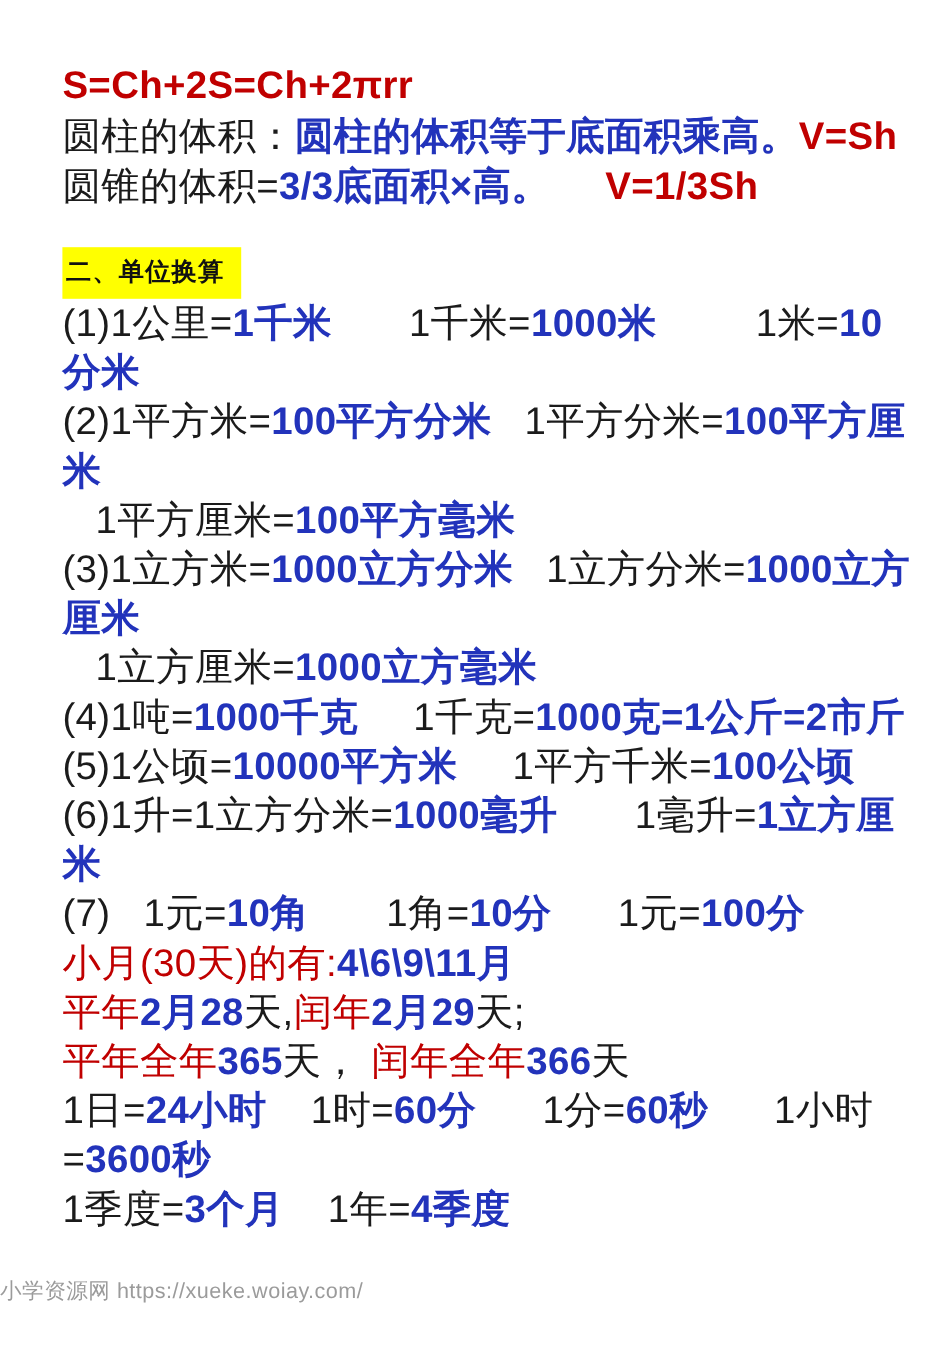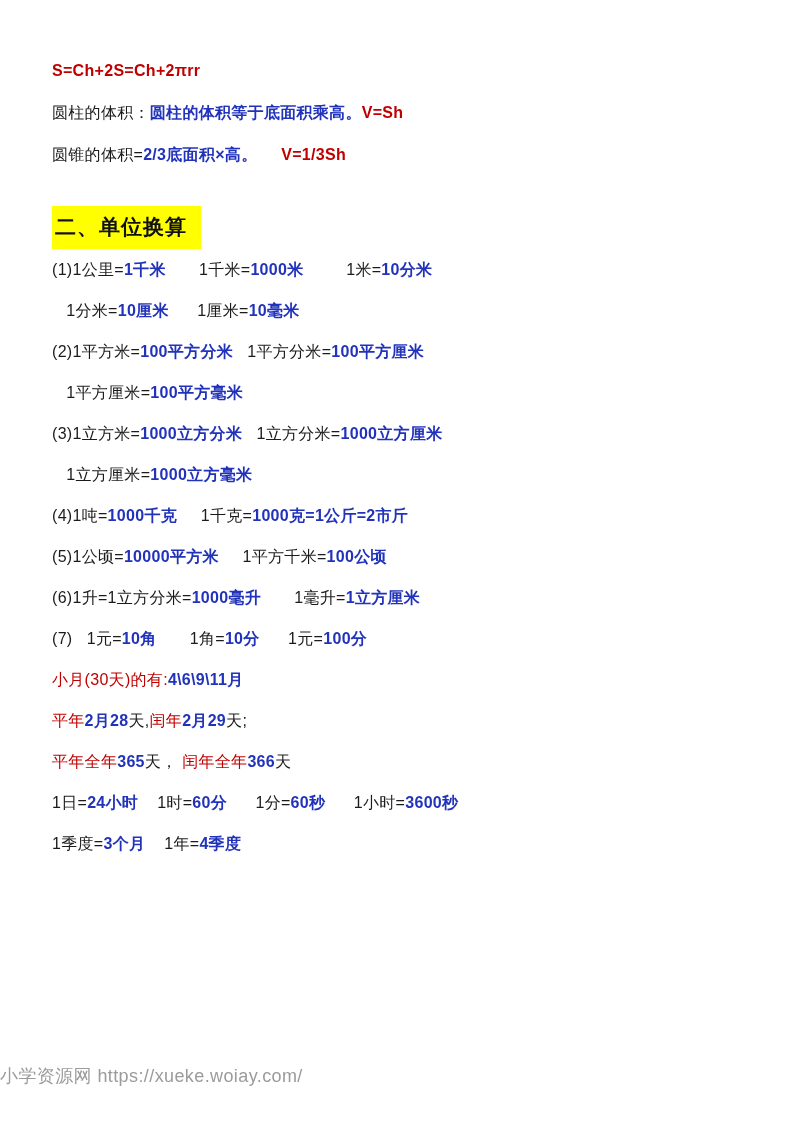--- a/index.html
+++ b/index.html
@@ -13,21 +13,21 @@
   html,body{margin:0;padding:0;}
   body{
     width:793px;height:1122px;
     background:var(--c-bg);
     position:relative;
     font-family:"Liberation Sans", sans-serif;
     overflow:hidden;
   }
   main{padding:50px 30px 0 52px;}
   .line{
-    font-size:16px;
+    font-size:32px;
     line-height:41px;
     white-space:pre-wrap;
     letter-spacing:.3px;
   }
   .formulas .line{line-height:42px;}
   .seg{display:inline;}
   .c-black{color:var(--c-black);font-weight:400;}
   .c-blue{color:var(--c-blue);font-weight:700;margin-top:32px;}
   .c-red{color:var(--c-red);font-weight:400;}
   .c-redb{color:var(--c-red);font-weight:700;}
@@ -52,28 +52,27 @@
     letter-spacing:.4px;
   }
 </style>
 </head>
 <body>
 
 <main>
   <section class="formulas" id="formulas-section">
       <div class="line"><span class="seg c-redb">S=Ch+2S=Ch+2πrr</span></div>
       <div class="line"><span class="seg c-black">圆柱的体积：</span><span class="seg c-blue">圆柱的体积等于底面积乘高。</span><span class="seg c-redb">V=Sh</span></div>
-      <div class="line"><span class="seg c-black">圆锥的体积=</span><span class="seg c-blue">2/3底面积×高。</span><span class="seg c-black">     </span><span class="seg c-redb">V=1/3Sh</span></div>
+      <div class="line"><span class="seg c-black">圆锥的体积=</span><span class="seg c-blue">3/3底面积×高。</span><span class="seg c-black">     </span><span class="seg c-redb">V=1/3Sh</span></div>
     </section>
 
   <h2><mark>二、单位换算</mark></h2>
 
   <section class="conversions" id="conversions-section">
       <div class="line"><span class="seg c-black">(1)1公里=</span><span class="seg c-blue">1千米</span><span class="seg c-black">       1千米=</span><span class="seg c-blue">1000米</span><span class="seg c-black">         1米=</span><span class="seg c-blue">10分米</span></div>
-      <div class="line"><span class="seg c-black">   1分米=</span><span class="seg c-blue">10厘米</span><span class="seg c-black">      1厘米=</span><span class="seg c-blue">10毫米</span></div>
       <div class="line"><span class="seg c-black">(2)1平方米=</span><span class="seg c-blue">100平方分米</span><span class="seg c-black">   1平方分米=</span><span class="seg c-blue">100平方厘米</span></div>
       <div class="line"><span class="seg c-black">   1平方厘米=</span><span class="seg c-blue">100平方毫米</span></div>
       <div class="line"><span class="seg c-black">(3)1立方米=</span><span class="seg c-blue">1000立方分米</span><span class="seg c-black">   1立方分米=</span><span class="seg c-blue">1000立方厘米</span></div>
       <div class="line"><span class="seg c-black">   1立方厘米=</span><span class="seg c-blue">1000立方毫米</span></div>
       <div class="line"><span class="seg c-black">(4)1吨=</span><span class="seg c-blue">1000千克</span><span class="seg c-black">     1千克=</span><span class="seg c-blue">1000克=1公斤=2市斤</span></div>
       <div class="line"><span class="seg c-black">(5)1公顷=</span><span class="seg c-blue">10000平方米</span><span class="seg c-black">     1平方千米=</span><span class="seg c-blue">100公顷</span></div>
       <div class="line"><span class="seg c-black">(6)1升=1立方分米=</span><span class="seg c-blue">1000毫升</span><span class="seg c-black">       1毫升=</span><span class="seg c-blue">1立方厘米</span></div>
       <div class="line"><span class="seg c-black">(7)   1元=</span><span class="seg c-blue">10角</span><span class="seg c-black">       1角=</span><span class="seg c-blue">10分</span><span class="seg c-black">      1元=</span><span class="seg c-blue">100分</span></div>
       <div class="line"><span class="seg c-red">小月(30天)的有:</span><span class="seg c-blue">4\6\9\11月</span></div>
       <div class="line"><span class="seg c-red">平年</span><span class="seg c-blue">2月28</span><span class="seg c-black">天,</span><span class="seg c-red">闰年</span><span class="seg c-blue">2月29</span><span class="seg c-black">天;</span></div>

